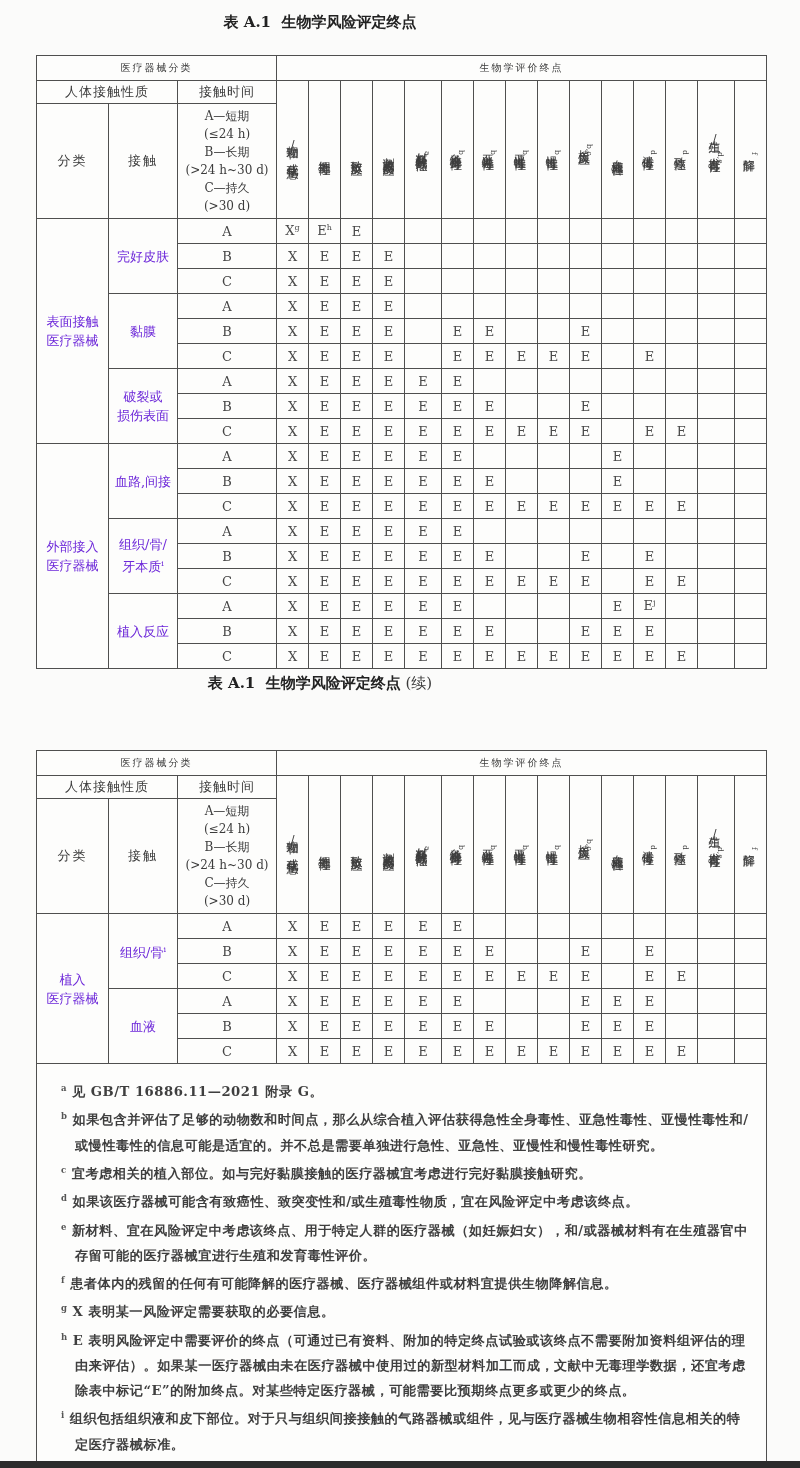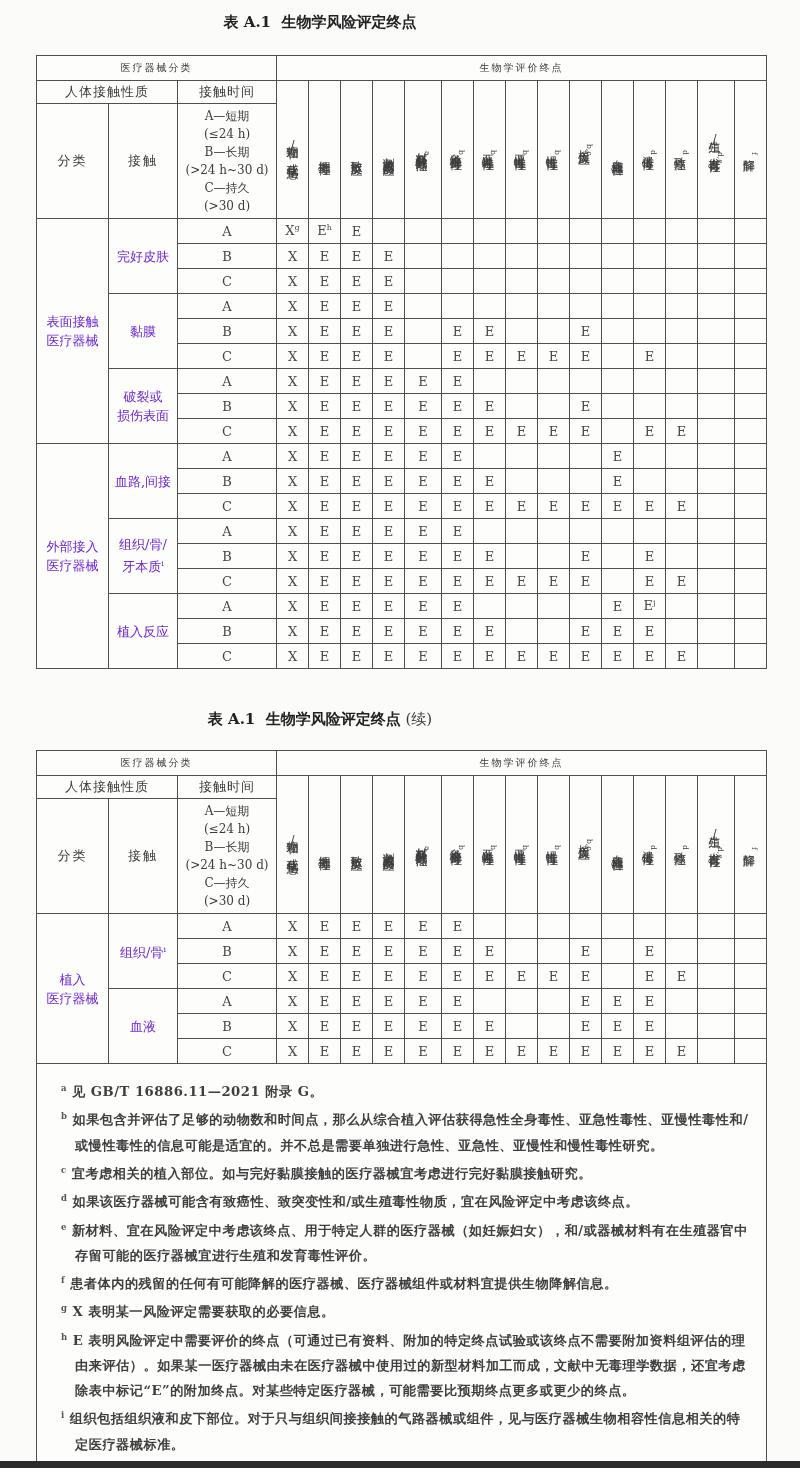--- a/index.html
+++ b/index.html
@@ -10,21 +10,21 @@
     color:#3c3c3c;
     overflow:hidden;
   }
   .title{
     position:absolute;left:0;width:640px;text-align:center;
     font-size:15px;color:#222;white-space:pre;
   }
   .title .tb{font-weight:bold;}
   .title .ts{font-weight:normal;color:#3a3a3a;}
   .title1{top:13px;}
-  .title2{top:710px;}
+  .title2{top:674px;}
   .twrap{position:absolute;left:36px;width:730px;}
   .t1wrap{top:55px;}
   .t2wrap{top:750px;}
   table{
     border-collapse:collapse;table-layout:fixed;width:730px;
     background:#fdfdfc;
   }
   th,td{
     border:1px solid #4f4f4f;
     padding:0;margin:0;

